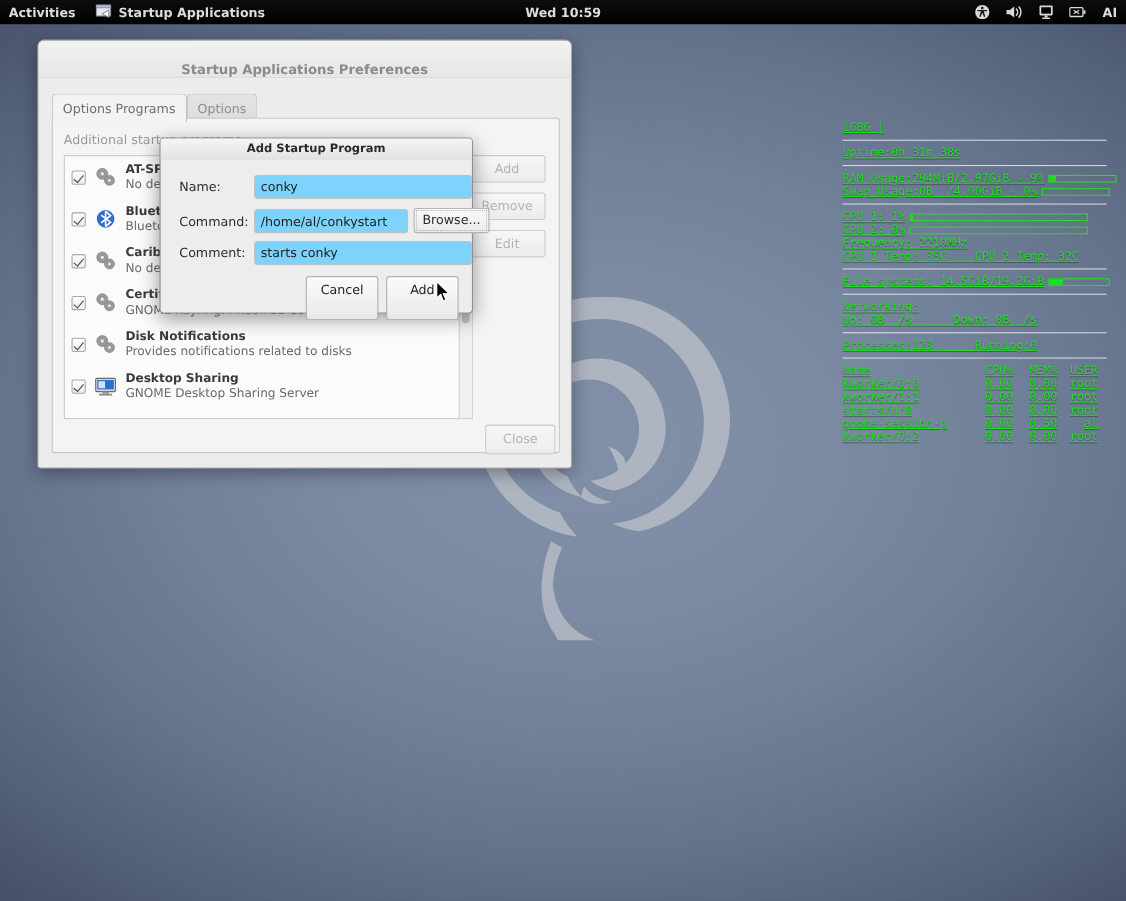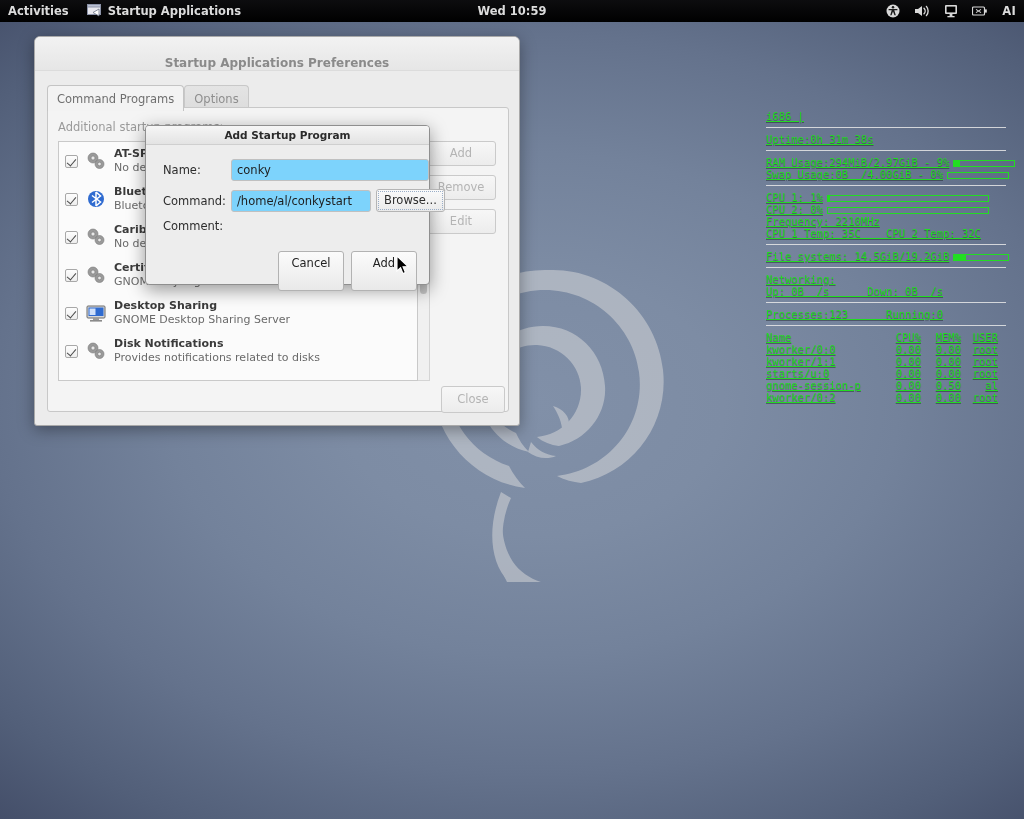--- a/index.html
+++ b/index.html
@@ -399,21 +399,21 @@
     <span class="user">AI</span>
   </div>
 </div>
 
 <div id="prefs-window">
   <div id="prefs-titlebar">
     <span>Startup Applications Preferences</span>
   </div>
 
   <div id="tabs">
-    <div class="tab active">Command Programs</div>
+    <div class="tab active">Options Programs</div>
     <div class="tab">Options</div>
   </div>
 
   <div id="tab-panel">
     <div id="panel-label">Additional startup programs:</div>
 
     <div id="list-frame">
 
       <div class="prog-row">
         <span class="chk"></span>
@@ -480,50 +480,50 @@
         <span class="prog-text">
           <div class="prog-name">Certificate and Key Storage</div>
           <div class="prog-desc">GNOME Keyring: PKCS#11 Component</div>
         </span>
       </div>
 
       <div class="prog-row">
         <span class="chk"></span>
         <span class="prog-icon">
           <svg width="22" height="22" viewBox="0 0 22 22">
-              <rect x="2" y="4" width="18" height="12" rx="1" fill="#d8d8d8" stroke="#6b6b6b"></rect>
-              <rect x="3.5" y="5.5" width="15" height="8.5" fill="#2f6bd0"></rect>
-              <rect x="4.5" y="6.5" width="6" height="6.5" fill="#cfe0fa"></rect>
-              <rect x="8" y="16" width="6" height="2" fill="#9a9a9a"></rect>
-              <rect x="5" y="18" width="12" height="1.6" fill="#8a8a8a"></rect>
-            </svg>
-        </span>
-        <span class="prog-text">
-          <div class="prog-name">Desktop Sharing</div>
-          <div class="prog-desc">GNOME Desktop Sharing Server</div>
-        </span>
-      </div>
-
-      <div class="prog-row">
-        <span class="chk"></span>
-        <span class="prog-icon">
-          <svg width="22" height="22" viewBox="0 0 22 22">
               <g fill="#9a9a9a" stroke="#7a7a7a" stroke-width="0.6">
                 <circle cx="8" cy="8" r="5"></circle>
                 <circle cx="8" cy="8" r="2" fill="#e8e8e8"></circle>
                 <circle cx="14.5" cy="14" r="4.5"></circle>
                 <circle cx="14.5" cy="14" r="1.8" fill="#e8e8e8"></circle>
               </g>
             </svg>
         </span>
         <span class="prog-text">
           <div class="prog-name">Disk Notifications</div>
           <div class="prog-desc">Provides notifications related to disks</div>
         </span>
       </div>
+
+      <div class="prog-row">
+        <span class="chk"></span>
+        <span class="prog-icon">
+          <svg width="22" height="22" viewBox="0 0 22 22">
+              <rect x="2" y="4" width="18" height="12" rx="1" fill="#d8d8d8" stroke="#6b6b6b"></rect>
+              <rect x="3.5" y="5.5" width="15" height="8.5" fill="#2f6bd0"></rect>
+              <rect x="4.5" y="6.5" width="6" height="6.5" fill="#cfe0fa"></rect>
+              <rect x="8" y="16" width="6" height="2" fill="#9a9a9a"></rect>
+              <rect x="5" y="18" width="12" height="1.6" fill="#8a8a8a"></rect>
+            </svg>
+        </span>
+        <span class="prog-text">
+          <div class="prog-name">Desktop Sharing</div>
+          <div class="prog-desc">GNOME Desktop Sharing Server</div>
+        </span>
+      </div>
     </div>
 
     <div id="list-scrollbar">
       <div class="thumb"></div>
     </div>
 
     <div id="side-buttons">
       <div class="gbtn">Add</div>
       <div class="gbtn">Remove</div>
       <div class="gbtn">Edit</div>
@@ -544,20 +544,21 @@
   </div>
 
   <div class="frow" style="top:63px;">
     <span class="flabel">Command:</span>
     <input class="finput" style="width: 140px;" value="/home/al/conkystart">
     <span id="browse-btn" style="margin-left:5px;">Browse...</span>
   </div>
 
   <div class="frow" style="top:93px;">
     <span class="flabel">Comment:</span>
+    <input class="finput" style="width: 198px;" value="starts conky">
   </div>
 
   <div class="dbtn" style="left:132px; top:125px;">Cancel</div>
   <div class="dbtn" style="left:205px; top:125px;">Add</div>
 </div>
 
 <svg id="cursor" viewBox="0 0 14 20">
   <path d="M1 1 L1 16 L4.6 12.6 L7 18.6 L9.4 17.6 L7 11.8 L12 11.6 Z" fill="#000" stroke="#fff" stroke-width="1.1"></path>
 </svg>
 

